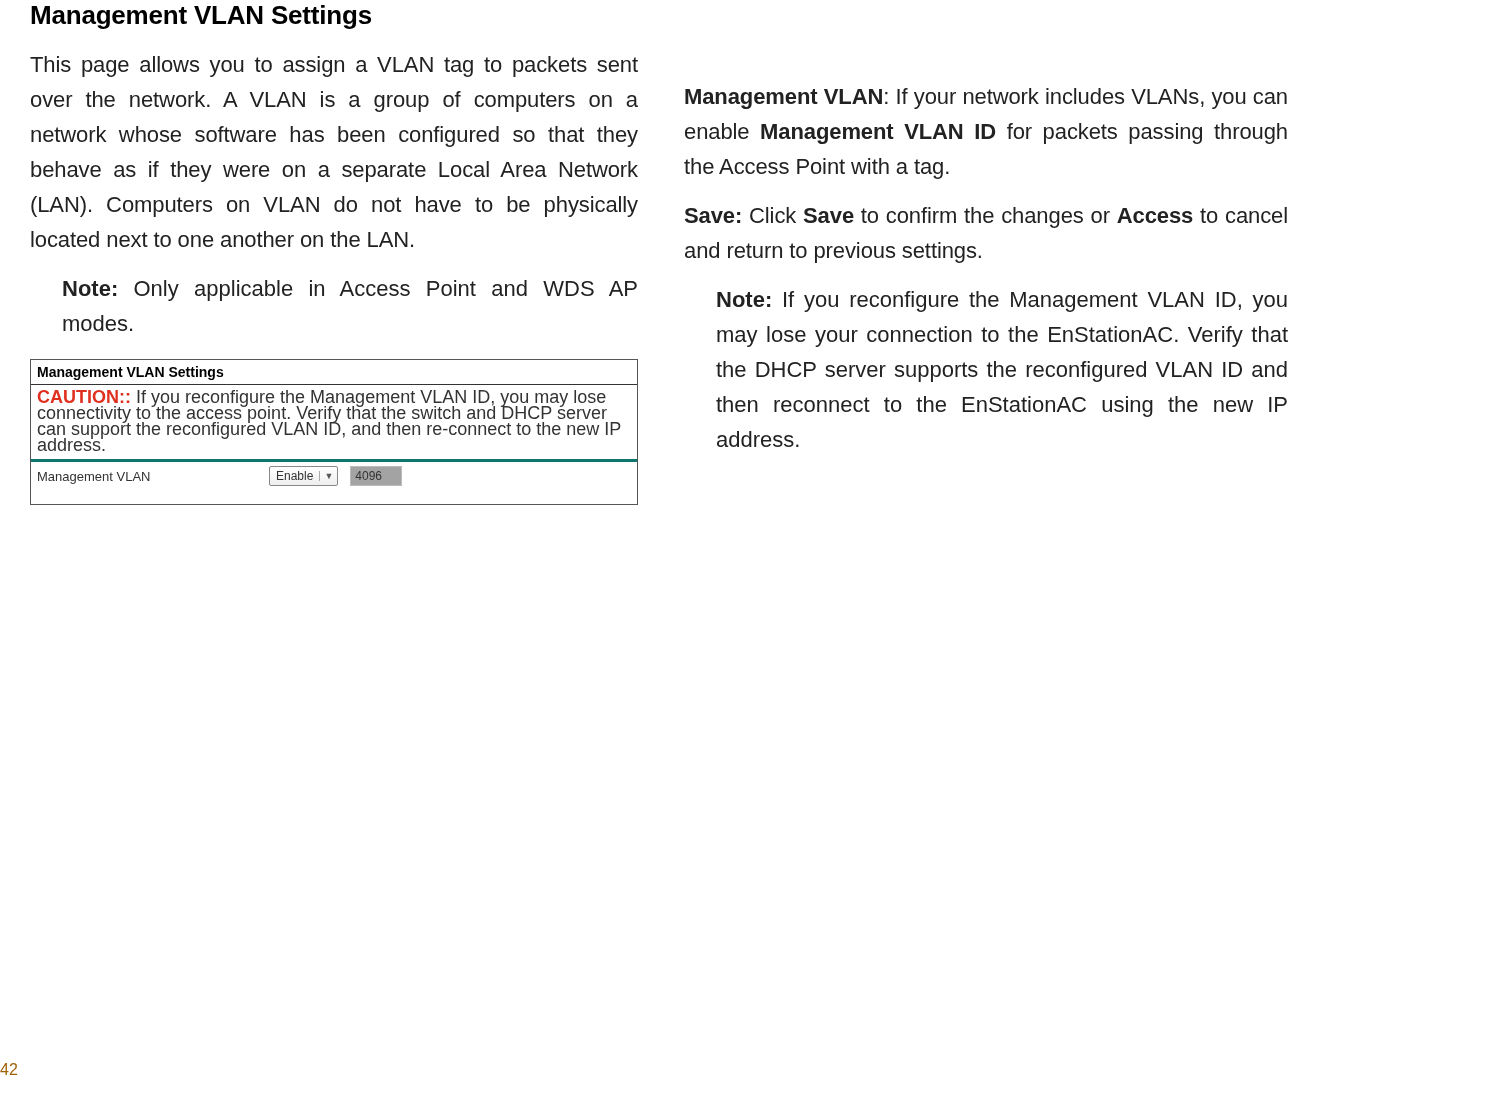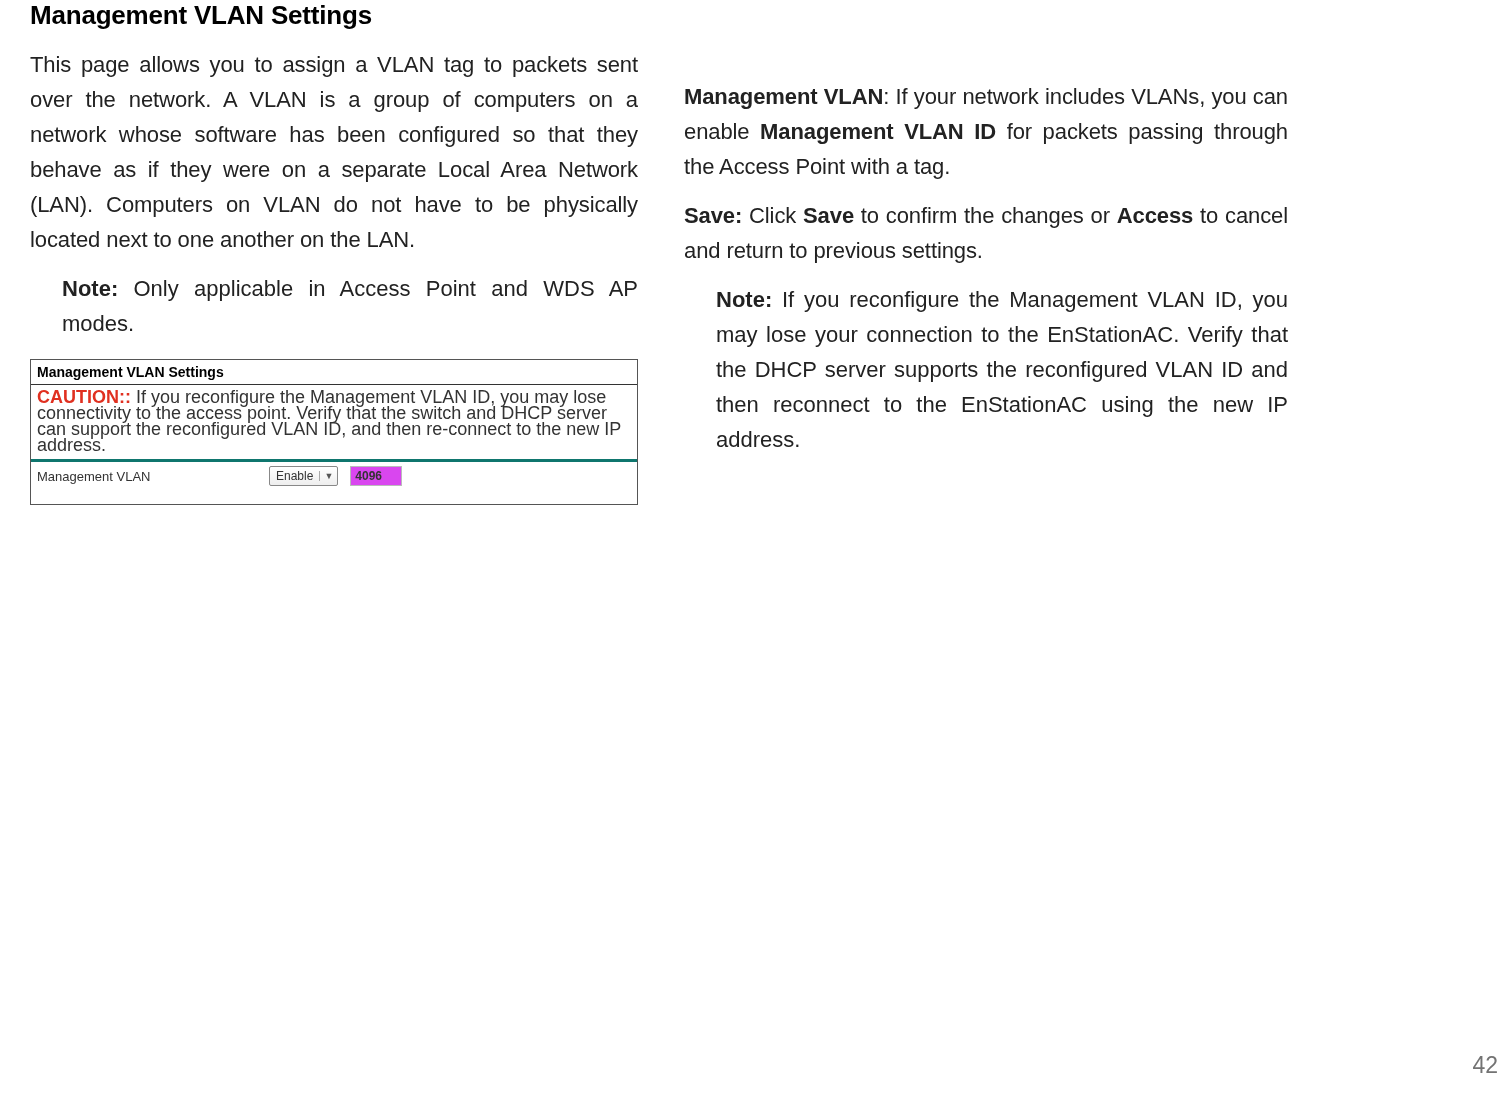--- a/index.html
+++ b/index.html
@@ -105,35 +105,34 @@
       padding: 0 4px;
       font-size: 9px;
       color: #555;
     }
     .vlan-input {
       border: 1px solid #bbb;
       height: 20px;
       width: 52px;
       font-size: 12px;
       padding: 0 4px;
-      background: #d946ef;
+      background: #a3a3a3;
       color: #333;
-      font-weight: bold;
     }
     .spacer-bottom {
       height: 14px;
     }
     .page-number {
       position: absolute;
       bottom: 18px;
       left: 0;
       right: 0;
-      text-align: right;
-      font-size: 23px;
-      color: #737373;
+      text-align: left;
+      font-size: 16px;
+      color: #a16207;
     }
   </style>
 </head>
 <body>
 
 <h1 class="page-title">Management VLAN Settings</h1>
 
 <div class="columns">
 
   <div class="left-column">

